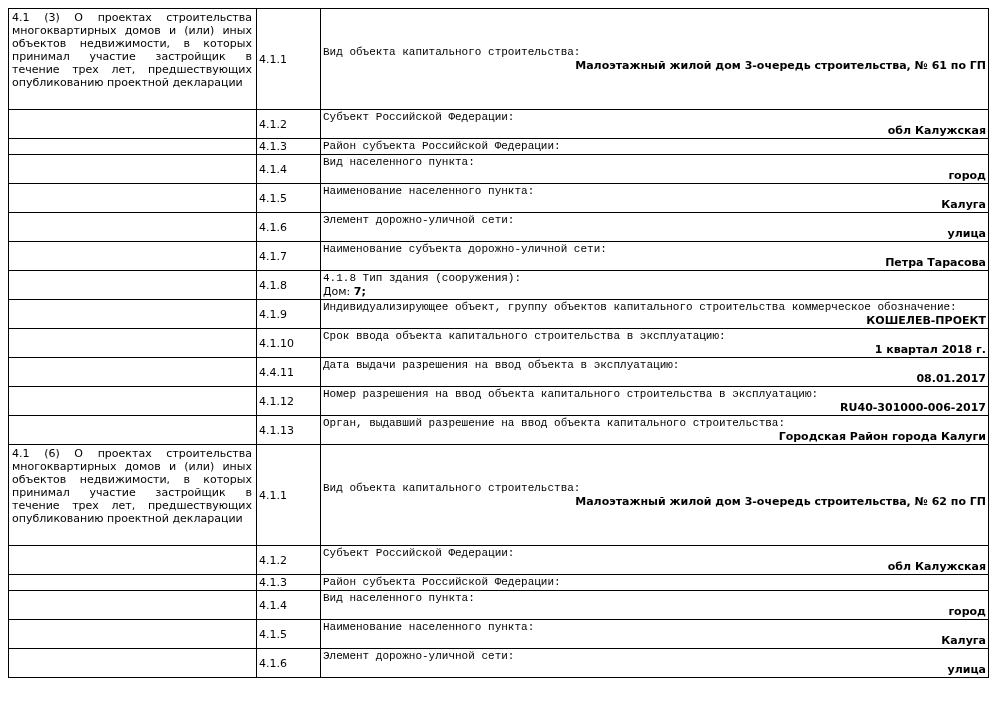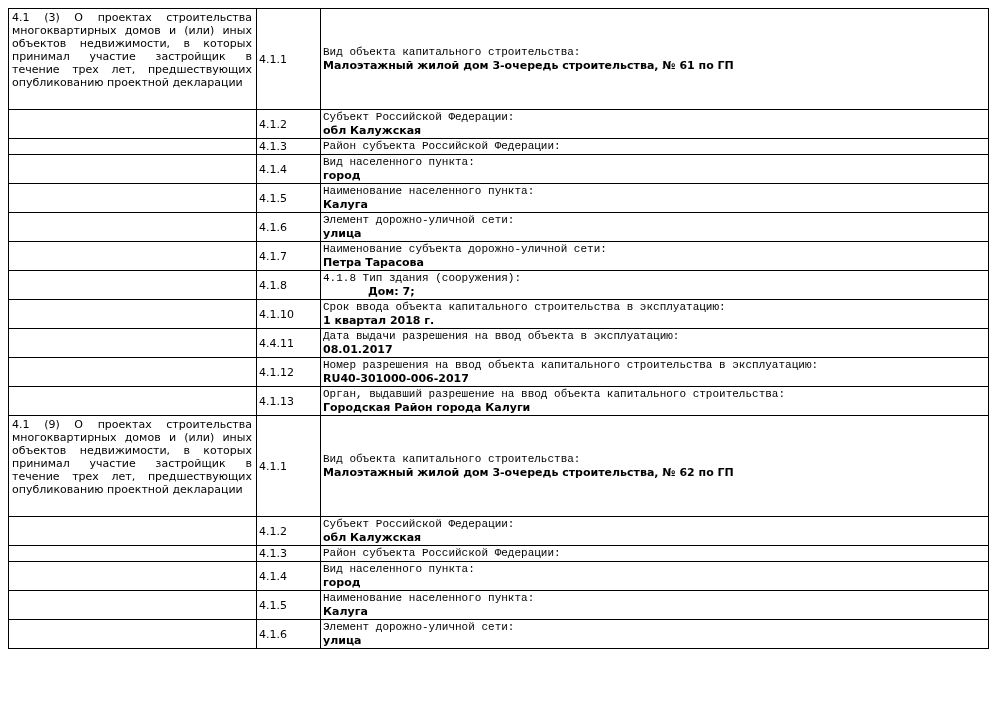--- a/index.html
+++ b/index.html
@@ -33,23 +33,23 @@
   col.c-content { width: 668px; }
   tr.row-first { height: 93px; }
   td.desc {
     vertical-align: top;
     text-align: justify;
     padding: 2px 4px 20px 3px;
   }
   td.code { vertical-align: middle; }
   td.content { vertical-align: middle; }
   .label { font-weight: normal; font-family: Liberation Mono, monospace; }
-  .value { font-weight: bold; }
+  .value { font-weight: bold; text-align: right; }
   .value:empty { display: none; }
-  .value-line .plain { font-weight: bold; margin-left: 45px; }
+  .value-line .plain { font-weight: normal; }
 </style>
 </head>
 <body>
 
 <table class="decl-table">
   <colgroup>
     <col class="c-desc">
     <col class="c-code">
     <col class="c-content">
   </colgroup>
@@ -120,20 +120,28 @@
 
     <tr>
       <td class="empty"></td>
       <td class="code">4.1.8</td>
       <td class="content">
         <div class="label">4.1.8 Тип здания (сооружения):</div>
         <div class="value-line"><span class="plain">Дом: </span><span class="value">7;</span></div>
       </td>
     </tr>
 
+    <tr>
+      <td class="empty"></td>
+      <td class="code">4.1.9</td>
+      <td class="content">
+        <div class="label">Индивидуализирующее объект, группу объектов капитального строительства коммерческое обозначение:</div>
+        <div class="value">КОШЕЛЕВ-ПРОЕКТ</div>
+      </td>
+    </tr>
 
     <tr>
       <td class="empty"></td>
       <td class="code">4.1.10</td>
       <td class="content">
         <div class="label">Срок ввода объекта капитального строительства в эксплуатацию:</div>
         <div class="value">1 квартал 2018 г.</div>
       </td>
     </tr>
 
@@ -158,21 +166,21 @@
     <tr>
       <td class="empty"></td>
       <td class="code">4.1.13</td>
       <td class="content">
         <div class="label">Орган, выдавший разрешение на ввод объекта капитального строительства:</div>
         <div class="value">Городская Район города Калуги</div>
       </td>
     </tr>
 
     <tr class="row-first">
-      <td class="desc">4.1 (9) О проектах строительства многоквартирных домов и (или) иных объектов недвижимости, в которых принимал участие застройщик в течение трех лет, предшествующих опубликованию проектной декларации</td>
+      <td class="desc">4.1 (6) О проектах строительства многоквартирных домов и (или) иных объектов недвижимости, в которых принимал участие застройщик в течение трех лет, предшествующих опубликованию проектной декларации</td>
       <td class="code">4.1.1</td>
       <td class="content">
         <div class="label">Вид объекта капитального строительства:</div>
         <div class="value">Малоэтажный жилой дом 3-очередь строительства, № 62 по ГП</div>
       </td>
     </tr>
 
     <tr>
       <td class="empty"></td>
       <td class="code">4.1.2</td>

